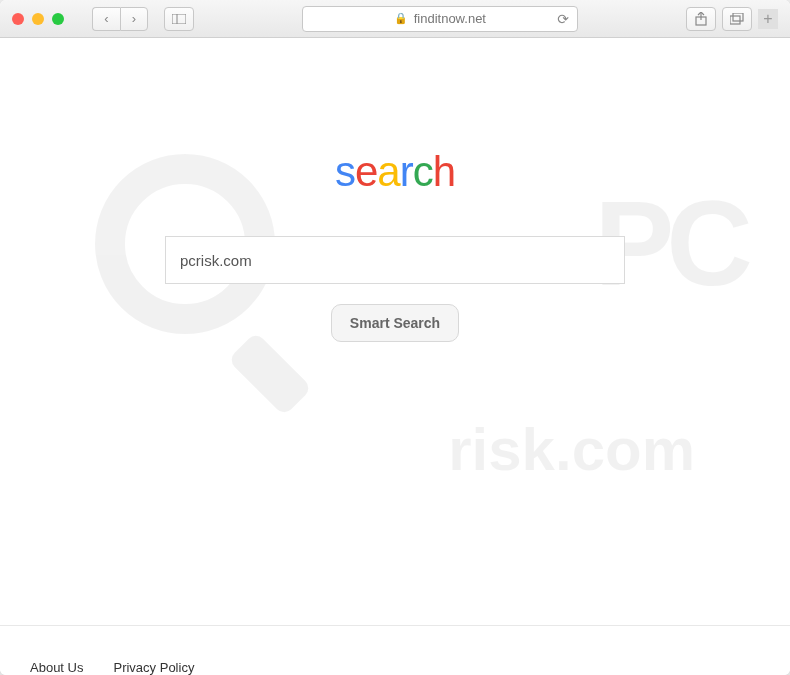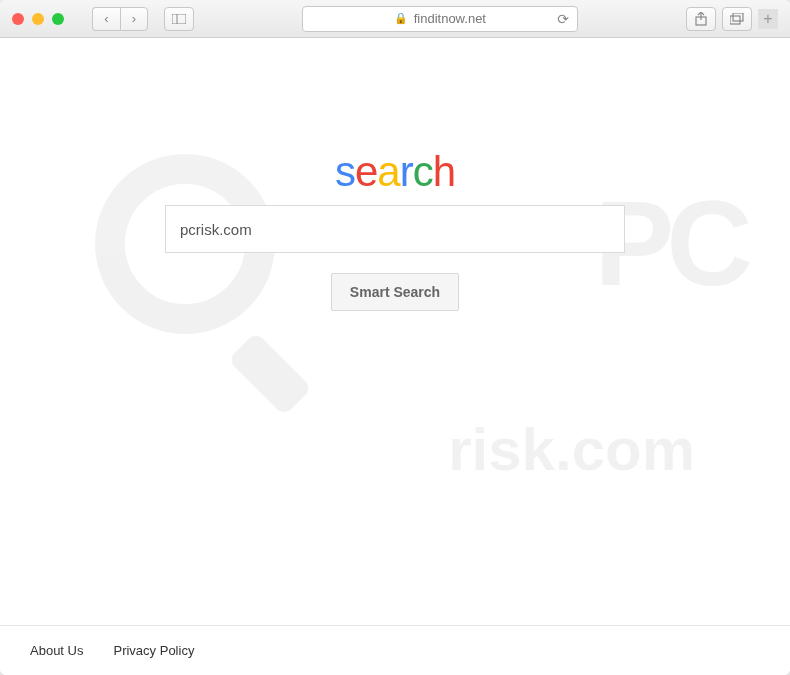--- a/index.html
+++ b/index.html
@@ -187,21 +187,21 @@
       margin-top: 110px;
       display: flex;
       flex-direction: column;
       align-items: center;
       z-index: 1;
     }
     .logo {
       font-size: 42px;
       font-weight: 400;
       letter-spacing: -1px;
-      margin-bottom: 9px;
+      margin-bottom: 40px;
       font-family: Arial, sans-serif;
     }
     .logo .l1 { color: #4285f4; }
     .logo .l2 { color: #ea4335; }
     .logo .l3 { color: #fbbc05; }
     .logo .l4 { color: #4285f4; }
     .logo .l5 { color: #34a853; }
     .logo .l6 { color: #ea4335; }
     .search-input {
       width: 460px;
@@ -210,31 +210,31 @@
       padding: 0 14px;
       font-size: 15px;
       color: #555;
       outline: none;
       margin-bottom: 20px;
     }
     .search-button {
       padding: 10px 18px;
       background: #f5f5f5;
       border: 1px solid #d8d8d8;
-      border-radius: 2px;
+      border-radius: 10px;
       font-size: 14px;
       color: #666;
       cursor: pointer;
       font-weight: bold;
     }
     .footer {
       height: 50px;
       border-top: 1px solid #e8e8e8;
       display: flex;
-      align-items: center;
+      align-items: flex-end;
       padding: 0 30px;
       gap: 30px;
       font-size: 13px;
       color: #333;
       z-index: 1;
       background: white;
       margin-top: 35px;
     }
     .footer a {
       color: #333;

